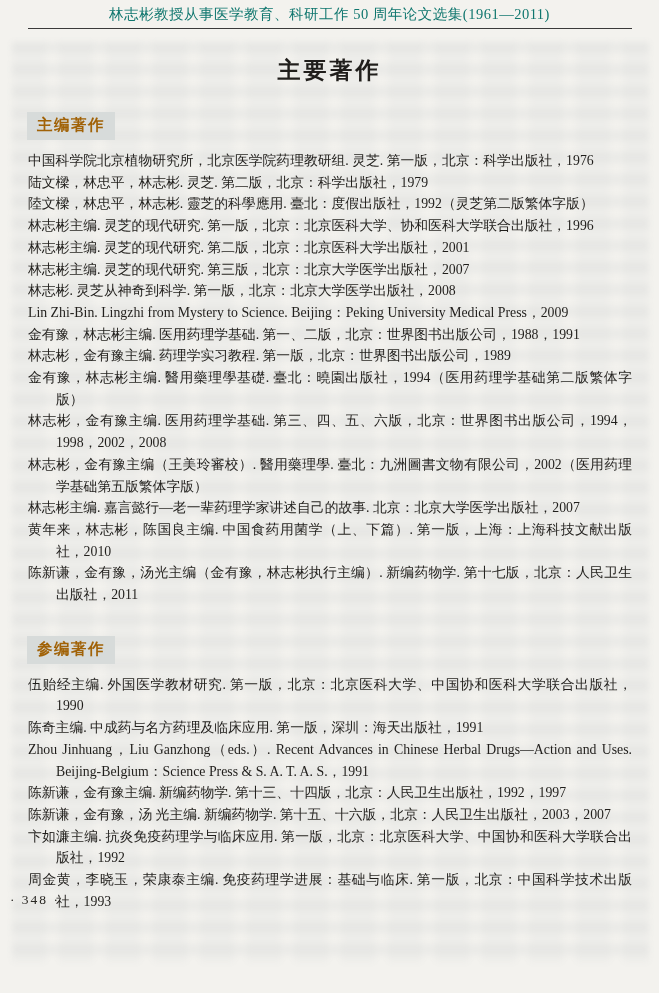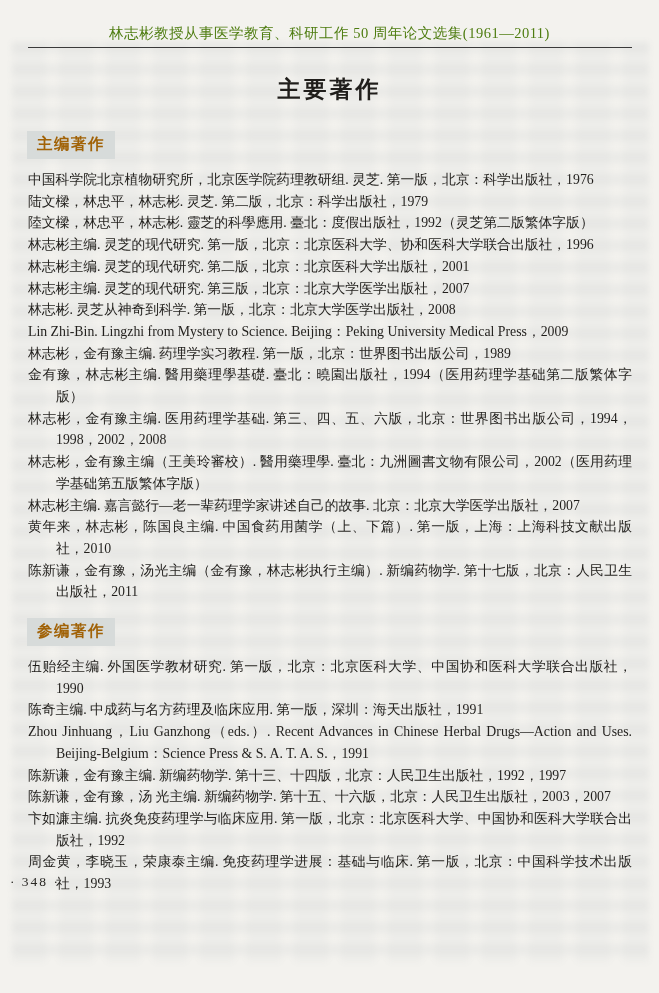--- a/index.html
+++ b/index.html
@@ -25,40 +25,40 @@
         rgba(125,136,146,0.0) 11px, rgba(125,136,146,0.0) 22px),
       repeating-linear-gradient(90deg,
         rgba(125,136,146,0.10) 0px, rgba(125,136,146,0.10) 34px,
         rgba(125,136,146,0.0) 34px, rgba(125,136,146,0.0) 47px);
     filter:blur(3px);
     opacity:.42;
     pointer-events:none;
   }
   .page-inner{position:relative;}
   .running-header{
-    padding-top:24px;
+    padding-top:5px;
     text-align:center;
     font-size:14.5px;
     letter-spacing:.5px;
-    color:#4d7c0f;
+    color:#0f766e;
   }
   .header-rule{
     border:none;
     border-top:1.6px solid var(--rule);
     margin:4px 27px 0 28px;
   }
   .doc-title{
     margin:26px 0 0 0;
     text-align:center;
     font-size:23px;
     font-weight:600;
     letter-spacing:3px;
   }
   .heading-row{margin:26px 0 0 27px;}
-  .book-section + .book-section .heading-row{margin-top:15px;}
+  .book-section + .book-section .heading-row{margin-top:30px;}
   .section-heading{
     display:inline-block;
     background:var(--heading-bg);
     font-weight:700;
     font-size:15.5px;
     letter-spacing:1.5px;
     padding:3px 10px 4px 10px;
     color:#a16207;
   }
   .entry-list{margin:10px 27px 0 28px;}
@@ -97,20 +97,21 @@
     </div>
     <div class="entry-list">
           <p class="entry">中国科学院北京植物研究所，北京医学院药理教研组. 灵芝. 第一版，北京：科学出版社，1976</p>
           <p class="entry">陆文樑，林忠平，林志彬. 灵芝. 第二版，北京：科学出版社，1979</p>
           <p class="entry">陸文樑，林忠平，林志彬. 靈芝的科學應用. 臺北：度假出版社，1992（灵芝第二版繁体字版）</p>
           <p class="entry">林志彬主编. 灵芝的现代研究. 第一版，北京：北京医科大学、协和医科大学联合出版社，1996</p>
           <p class="entry">林志彬主编. 灵芝的现代研究. 第二版，北京：北京医科大学出版社，2001</p>
           <p class="entry">林志彬主编. 灵芝的现代研究. 第三版，北京：北京大学医学出版社，2007</p>
           <p class="entry">林志彬. 灵芝从神奇到科学. 第一版，北京：北京大学医学出版社，2008</p>
           <p class="entry">Lin Zhi-Bin. Lingzhi from Mystery to Science. Beijing：Peking University Medical Press，2009</p>
+          <p class="entry">金有豫，林志彬主编. 医用药理学基础. 第一、二版，北京：世界图书出版公司，1988，1991</p>
           <p class="entry">林志彬，金有豫主编. 药理学实习教程. 第一版，北京：世界图书出版公司，1989</p>
           <p class="entry">金有豫，林志彬主编. 醫用藥理學基礎. 臺北：曉園出版社，1994（医用药理学基础第二版繁体字版）</p>
           <p class="entry">林志彬，金有豫主编. 医用药理学基础. 第三、四、五、六版，北京：世界图书出版公司，1994，1998，2002，2008</p>
           <p class="entry">林志彬，金有豫主编（王美玲審校）. 醫用藥理學. 臺北：九洲圖書文物有限公司，2002（医用药理学基础第五版繁体字版）</p>
           <p class="entry">林志彬主编. 嘉言懿行—老一辈药理学家讲述自己的故事. 北京：北京大学医学出版社，2007</p>
           <p class="entry">黄年来，林志彬，陈国良主编. 中国食药用菌学（上、下篇）. 第一版，上海：上海科技文献出版社，2010</p>
           <p class="entry">陈新谦，金有豫，汤光主编（金有豫，林志彬执行主编）. 新编药物学. 第十七版，北京：人民卫生出版社，2011</p>
         </div>
   </section>
 

